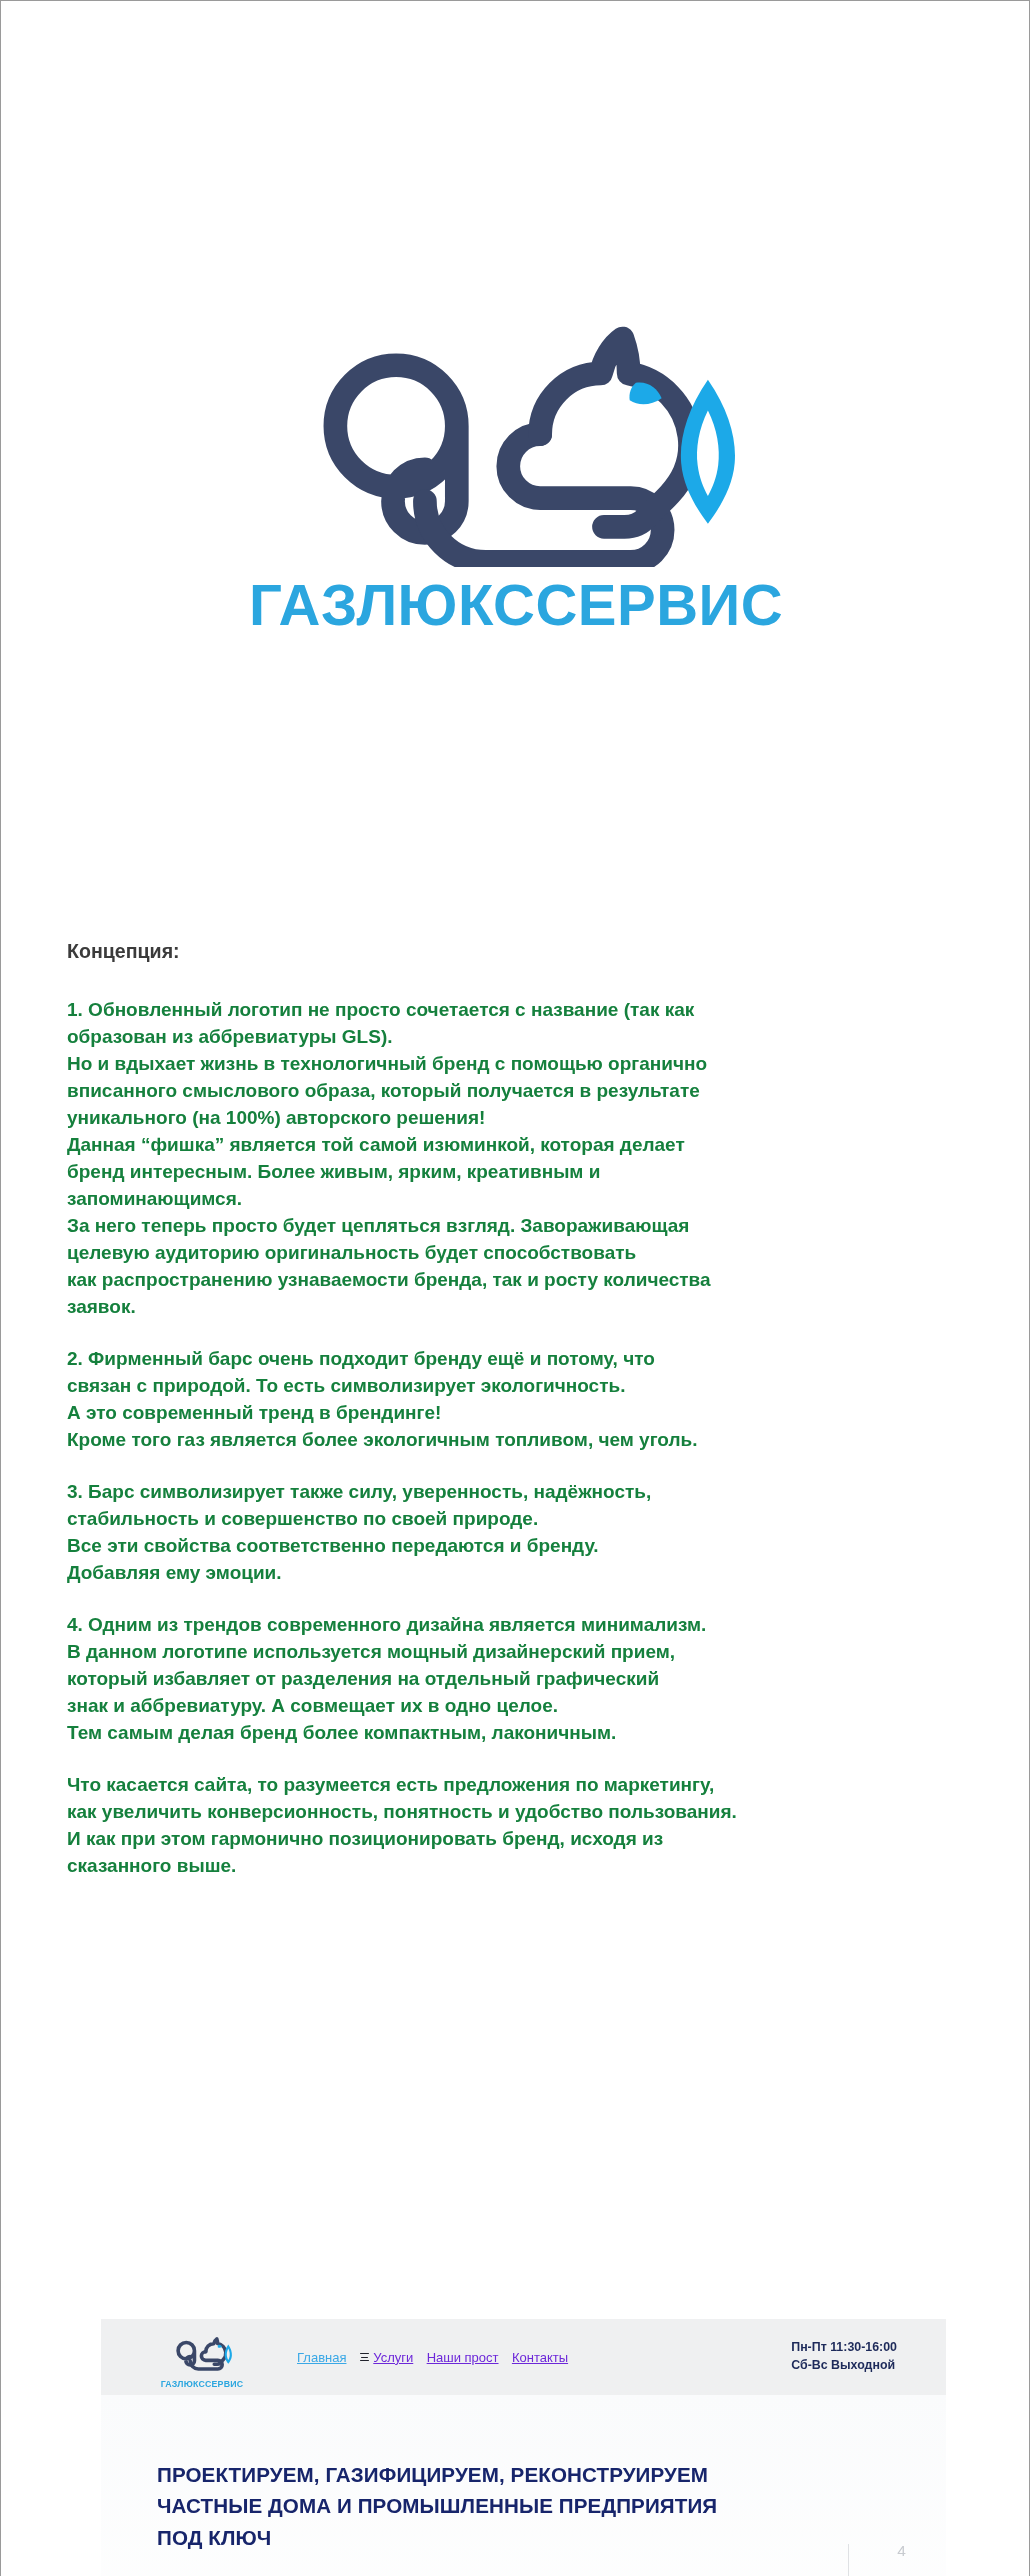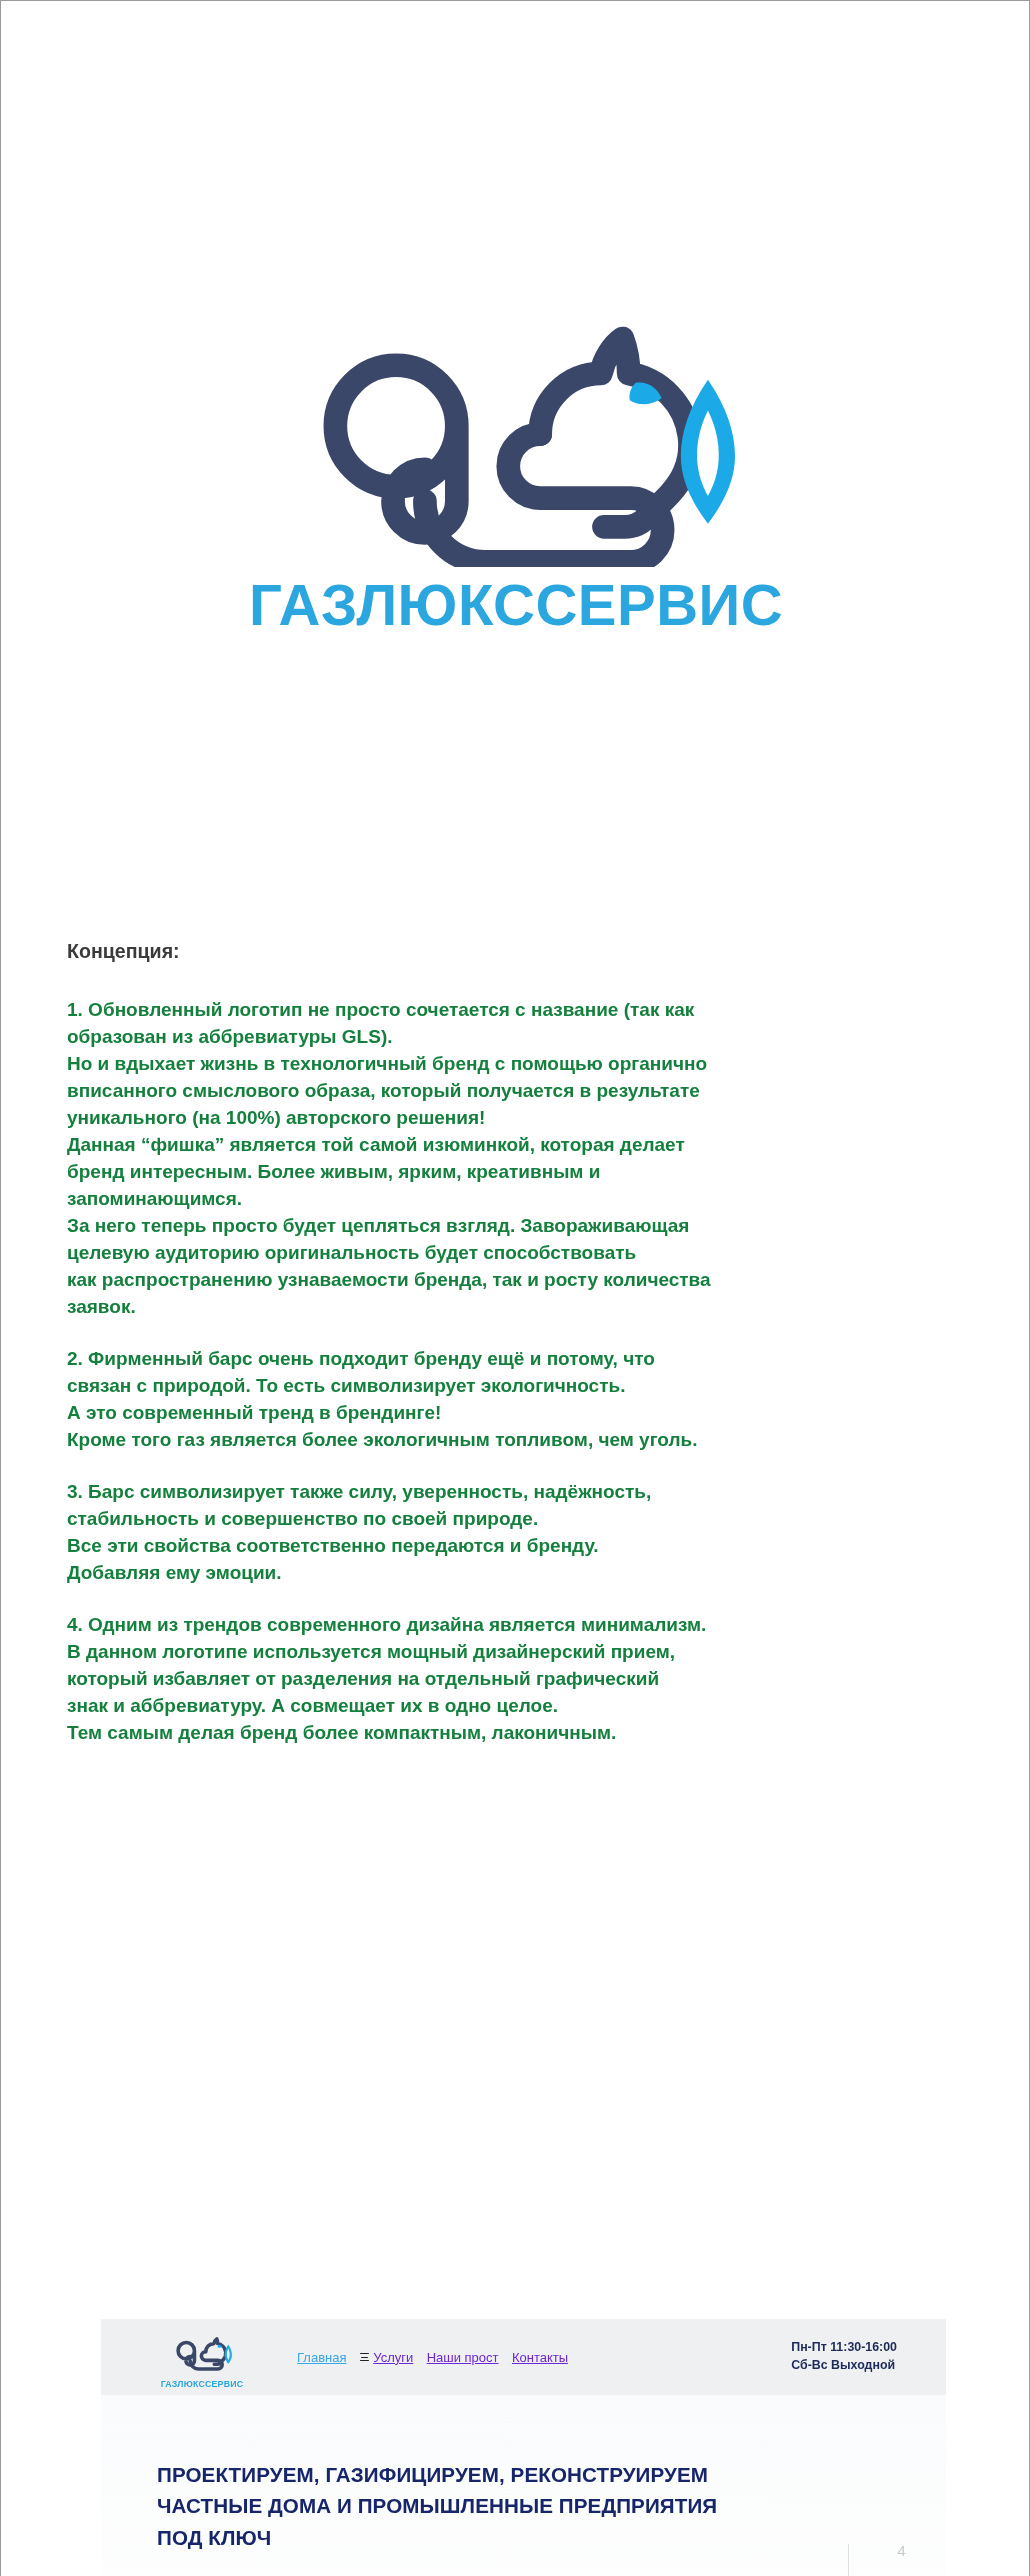--- a/index.html
+++ b/index.html
@@ -274,20 +274,24 @@
 Кроме того газ является более экологичным топливом, чем уголь.</p>
     <p class="concept-para">3. Барс символизирует также силу, уверенность, надёжность,
 стабильность и совершенство по своей природе.
 Все эти свойства соответственно передаются и бренду.
 Добавляя ему эмоции.</p>
     <p class="concept-para">4. Одним из трендов современного дизайна является минимализм.
 В данном логотипе используется мощный дизайнерский прием,
 который избавляет от разделения на отдельный графический
 знак и аббревиатуру. А совмещает их в одно целое.
 Тем самым делая бренд более компактным, лаконичным.</p>
+    <p class="concept-para">Что касается сайта, то разумеется есть предложения по маркетингу,
+как увеличить конверсионность, понятность и удобство пользования.
+И как при этом гармонично позиционировать бренд, исходя из
+сказанного выше.</p>
   </div>
 
   <div class="mockup">
 
     <div class="mock-navbar">
 
       <div class="mock-logo">
         <svg width="61" height="48" viewBox="0 0 880 480" aria-hidden="true">
           <g fill="none" stroke="#3A4768" stroke-width="52" stroke-linecap="round" stroke-linejoin="round">
             <path d="M262 290 a62 62 0 1 0 62 62 V206 a118 118 0 1 0 -118 118 a118 118 0 0 0 118 -118"></path>

